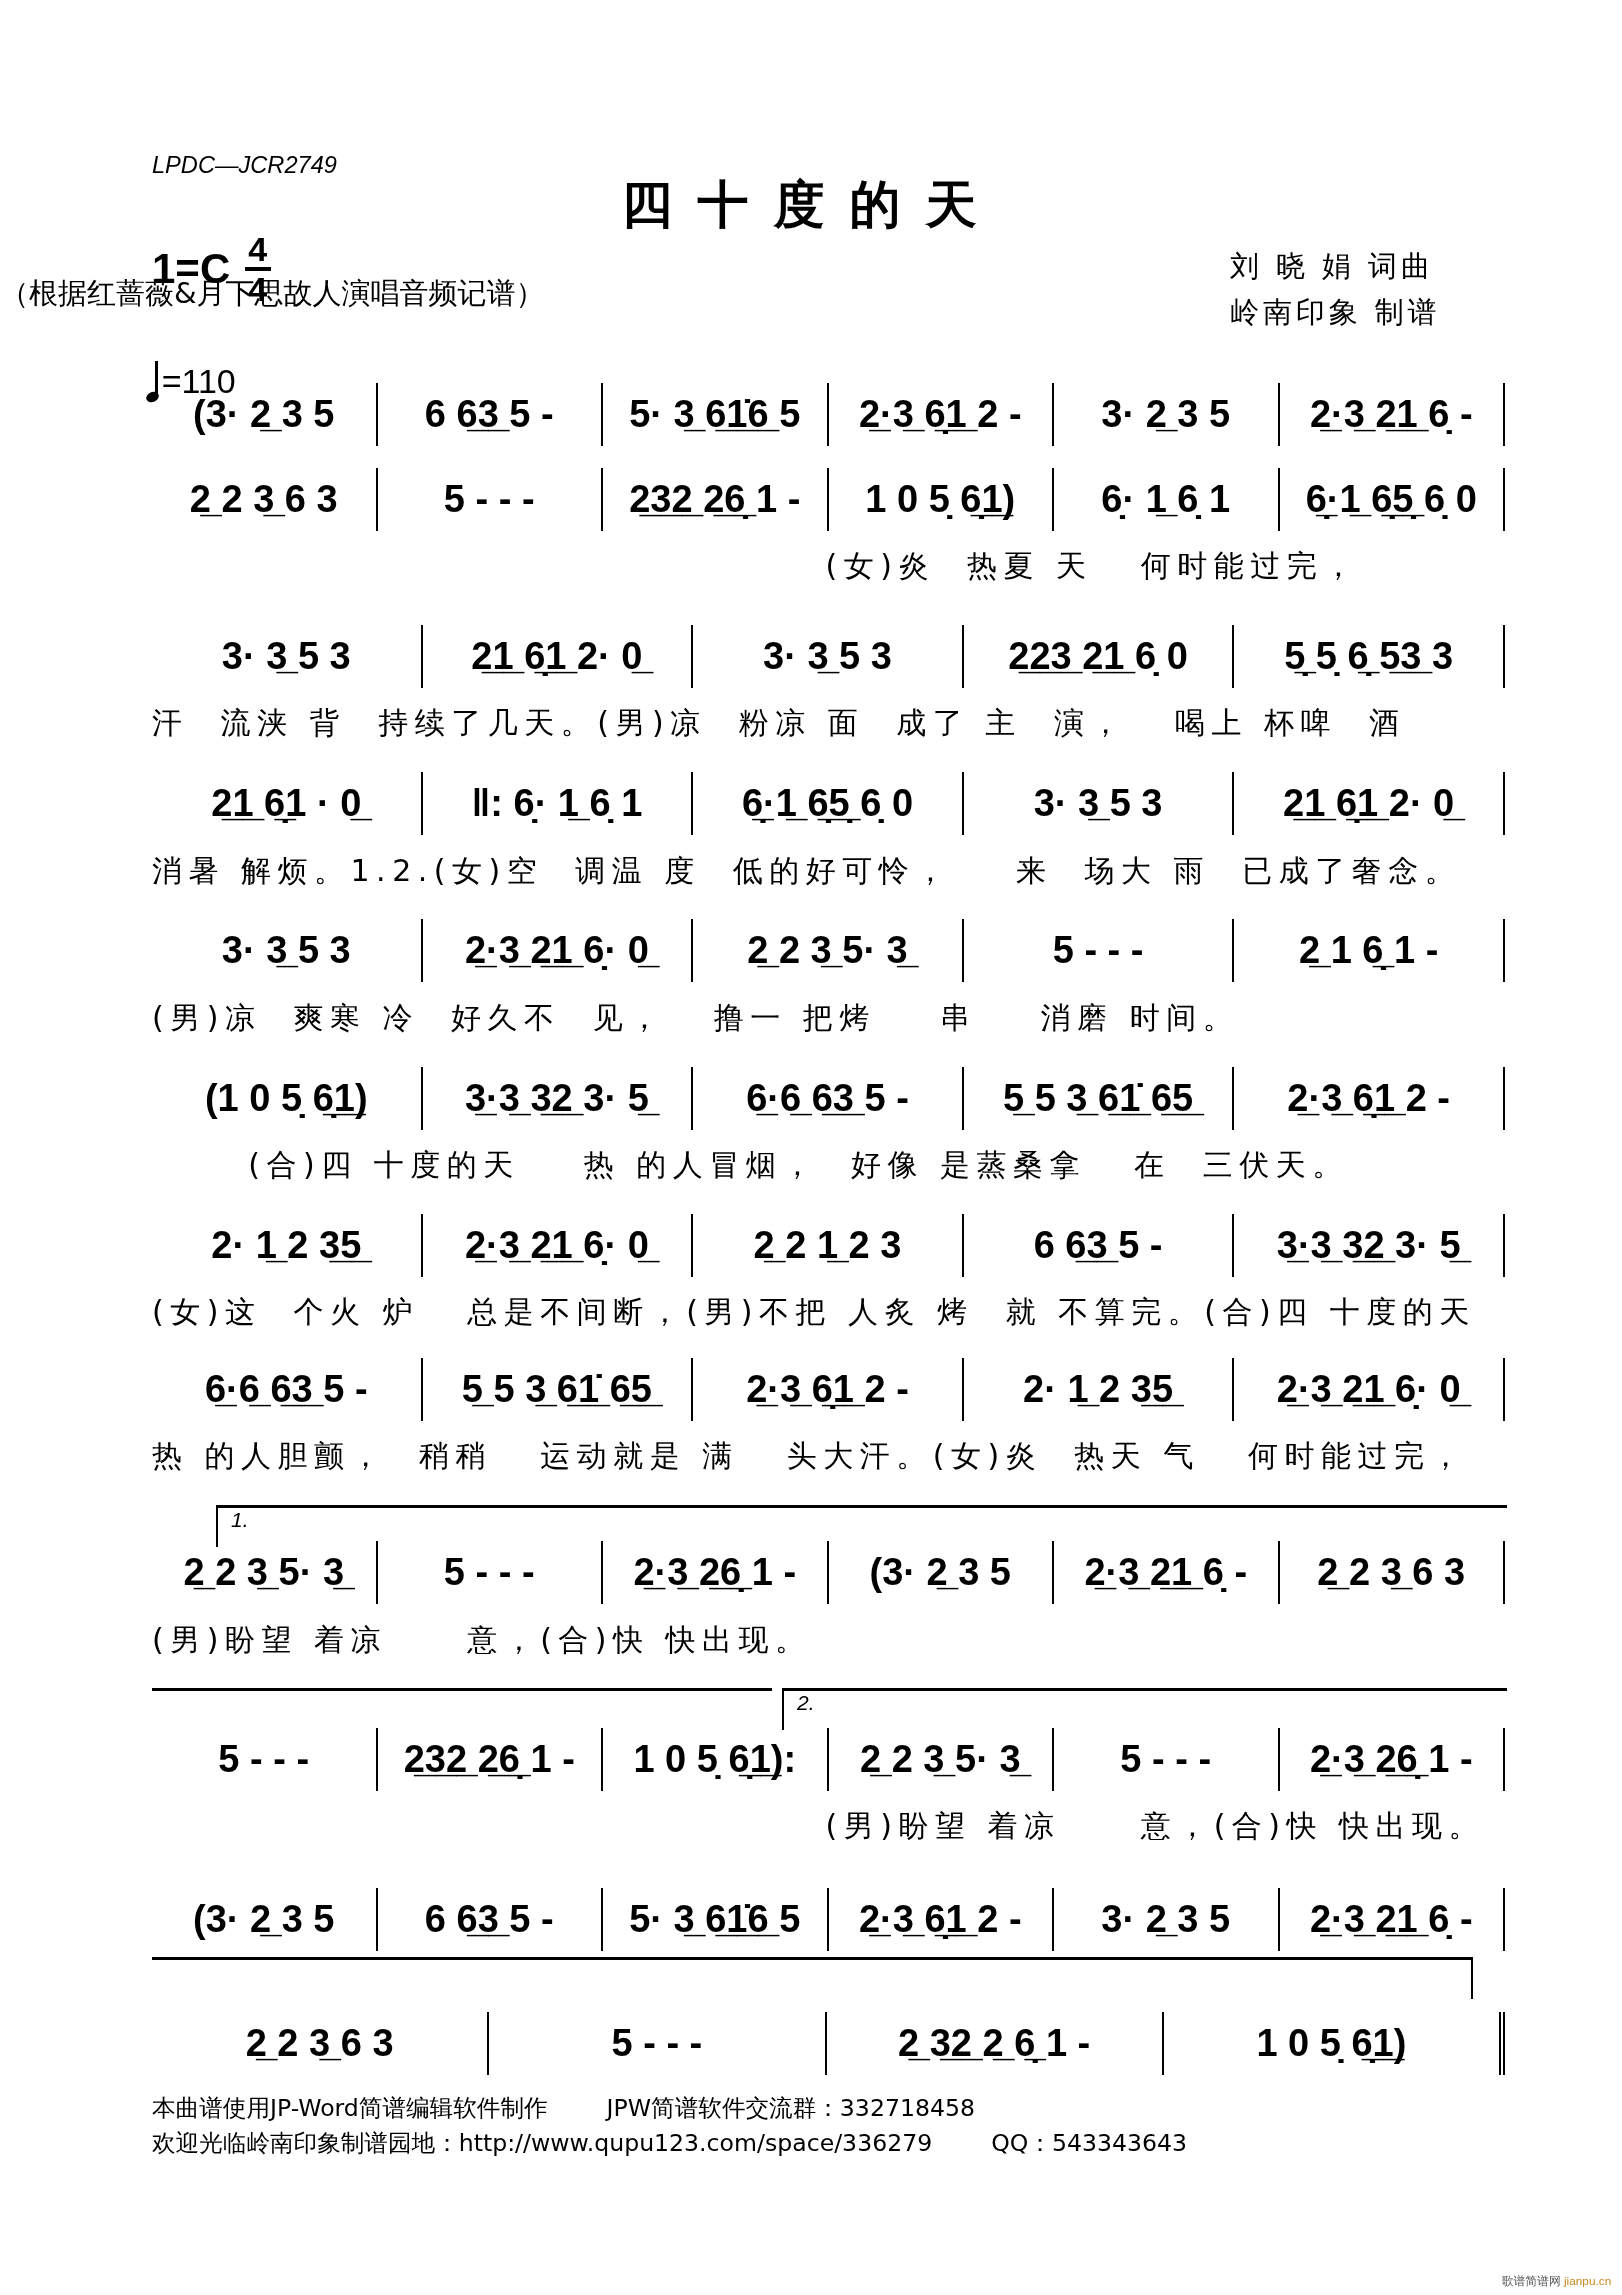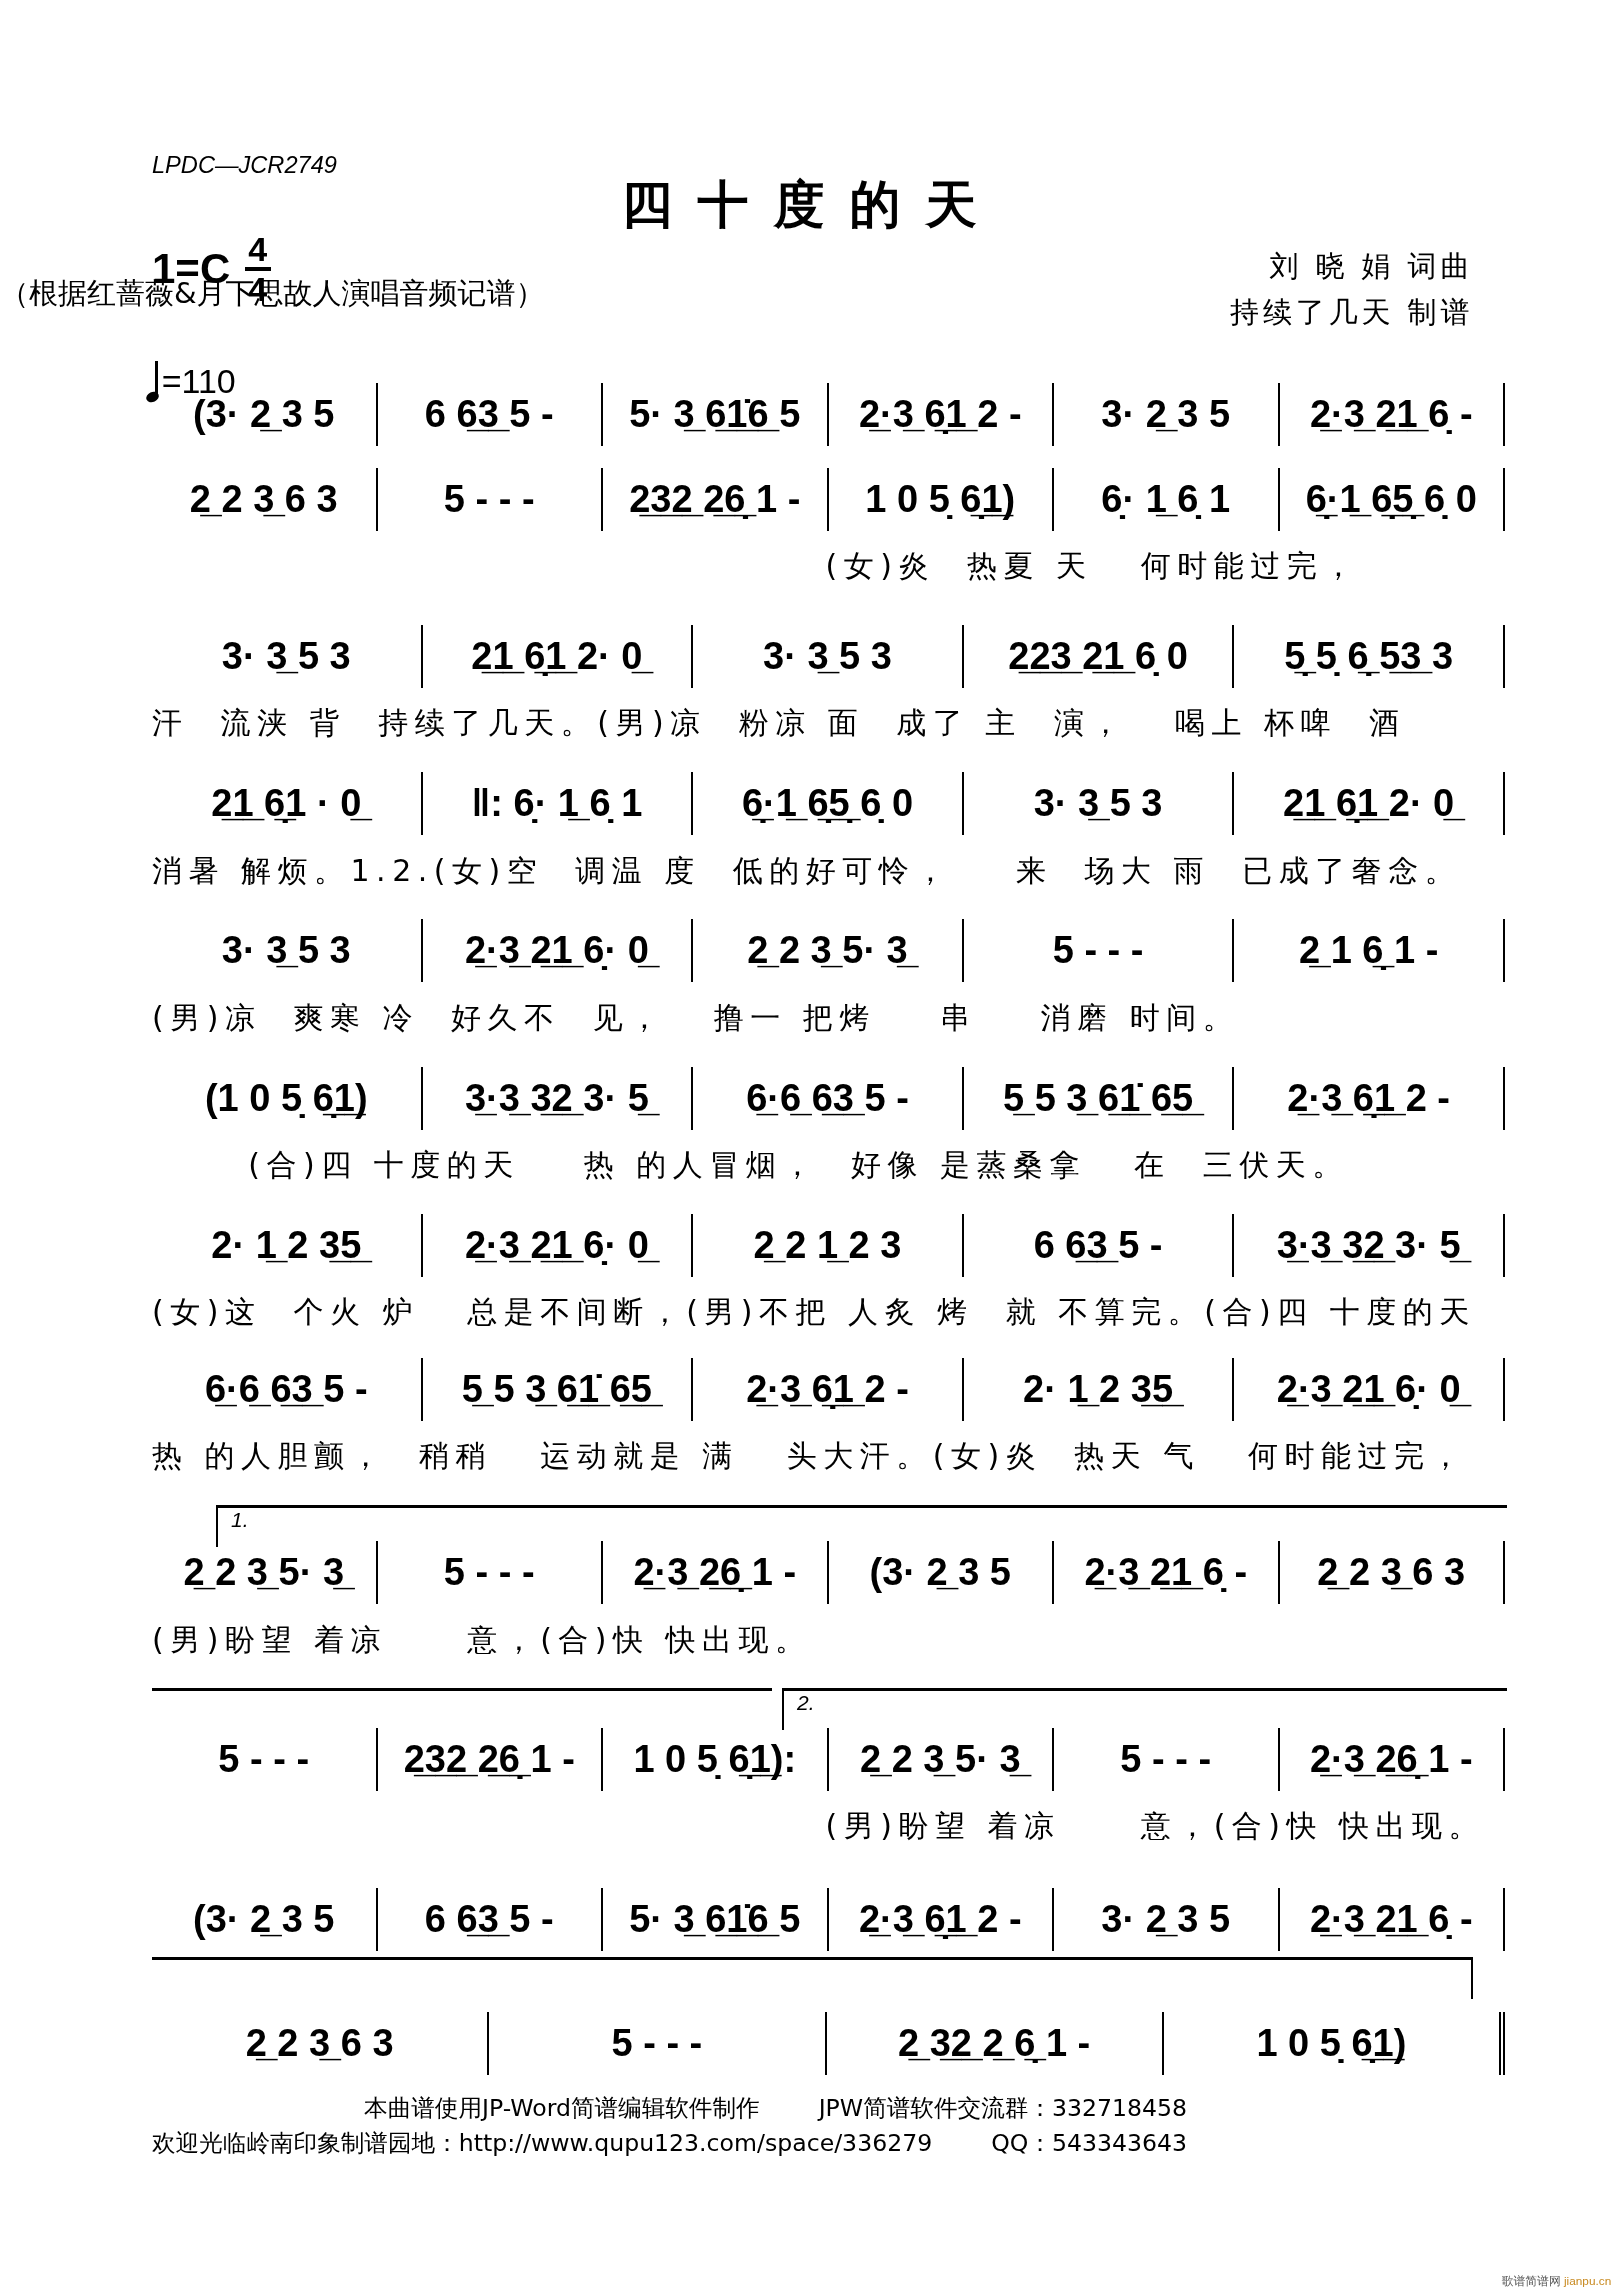--- a/index.html
+++ b/index.html
@@ -1,18 +1,18 @@
 <!DOCTYPE html>
 <html style="font-size:10.5px"><head>
 <meta charset="utf-8">
 <style>
   html,body{margin:0;padding:0;background:#fff;}
   body{width:1623px;height:2295px;position:relative;overflow:hidden;color:#000;
        font-family:"Liberation Sans", sans-serif;}
-  .abs{position:absolute;text-align:right;}
+  .abs{position:absolute;}
   #code{left:152px;top:152px;font-size:23.6px;font-style:italic;}
   #title{left:0;width:1623px;top:171px;text-align:center;font-family:"DejaVu Serif", serif;
          font-size:51px;font-weight:bold;letter-spacing:25px;}
   #key{left:152px;top:232px;font-size:42px;font-weight:bold;display:flex;align-items:center;}
   #key .frac{display:inline-flex;flex-direction:column;align-items:center;margin-left:14.4px;font-size:34px;line-height:34px;}
   #key .frac .bar{width:26px;height:3.3px;background:#000;margin:1.3px 0;}
   #subtitle{left:0;width:1623px;top:274px;text-align:left;font-family:"DejaVu Sans", sans-serif;font-size:29px;}
   #credits{left:1230px;top:243px;font-family:"DejaVu Sans", sans-serif;font-size:29px;line-height:46px;letter-spacing:3.9px;}
   #tempo{left:146px;top:321px;font-size:34px;display:flex;align-items:center;margin-top:40px;}
   .qnote{display:inline-block;width:11.8px;height:41px;position:relative;margin-right:3.9px;}
@@ -41,21 +41,21 @@
   <span>1=C</span>
   <span class="frac">
     <span>4</span>
     <span class="bar"></span>
     <span>4</span>
   </span>
 </div>
 <div id="subtitle" class="abs">（根据红蔷薇&amp;月下思故人演唱音频记谱）</div>
 <div id="credits" class="abs">
   <div>刘 晓 娟 词曲</div>
-  <div>持续了几天 制谱</div>
+  <div>岭南印象 制谱</div>
 </div>
 <div id="tempo" class="abs">
   <span class="qnote"></span>
   <span>=110</span>
 </div>
 
 <div id="score">
     <div class="row notes" style="top: 383px;">
       <div class="measure">(3· 2̲ 3 5</div>
       <div class="measure">6 6̲3̲ 5 -</div>

